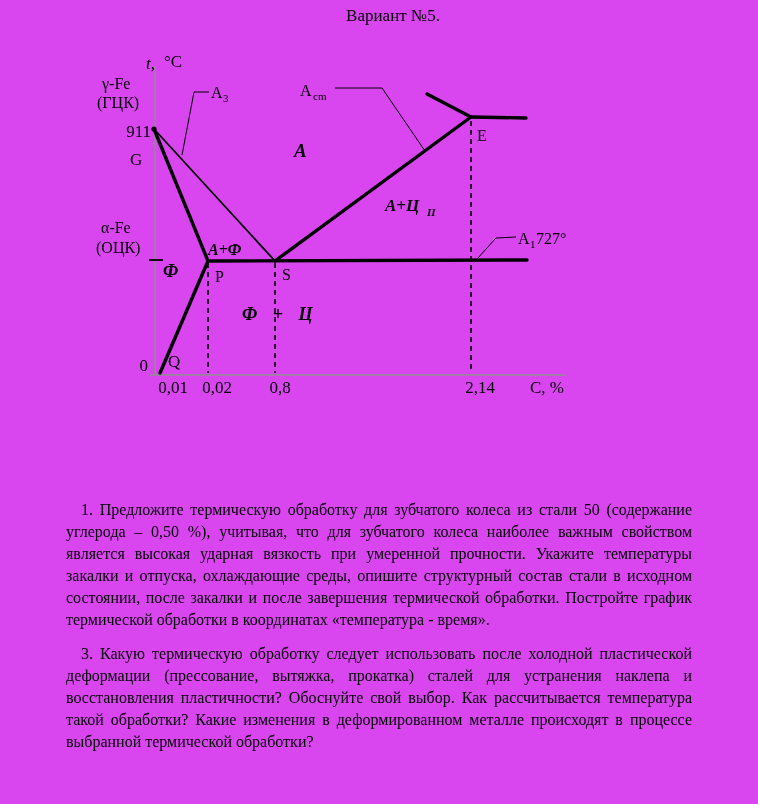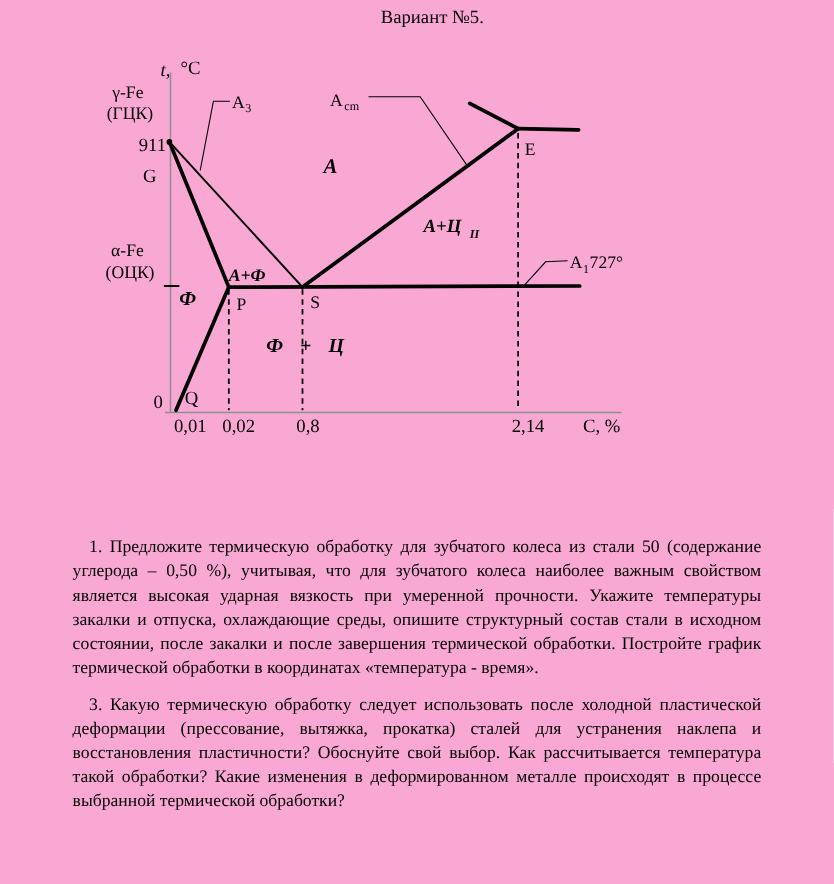--- a/index.html
+++ b/index.html
@@ -1,35 +1,35 @@
 <!DOCTYPE html>
 <html lang="ru"><head>
 <meta charset="utf-8">
 <style>
   html,body { margin:0; padding:0; background:#ffffff; }
   .page {
-    position:relative; width:758px; height:804px; background:#f9a8d4;
+    position:relative; width:758px; height:804px; background:#d946ef;
     color:#000; font-family:"Liberation Serif","DejaVu Serif",serif; overflow:hidden;
   }
   .doc-title {
     position:absolute; top:6px; left:14px; width:758px;
     text-align:center; font-size:17px; color:#000;
   }
   svg.diagram { position:absolute; top:0; left:0; }
   svg text { font-family:"Liberation Serif","DejaVu Serif",serif; fill:#000; }
   .t16 { font-size:16px; }
   .t17 { font-size:17px; }
   .sub { font-size:11px; }
   .bi  { font-style:italic; font-weight:bold; }
   .it  { font-style:italic; }
   .questions {
     position:absolute; top:487px; left:66px; width:626px;
     font-size:16px; line-height:22px; text-align:justify;
   }
-  .questions p { margin:0 0 11px 0; text-indent:15px; }
+  .questions p { margin:12px 0 11px 0; text-indent:15px; }
 </style>
 </head>
 <body>
 
 <div class="page">
 
   <div class="doc-title">Вариант №5.</div>
 
   <svg class="diagram" width="758" height="430" viewBox="0 0 758 430" xmlns="http://www.w3.org/2000/svg">
 

